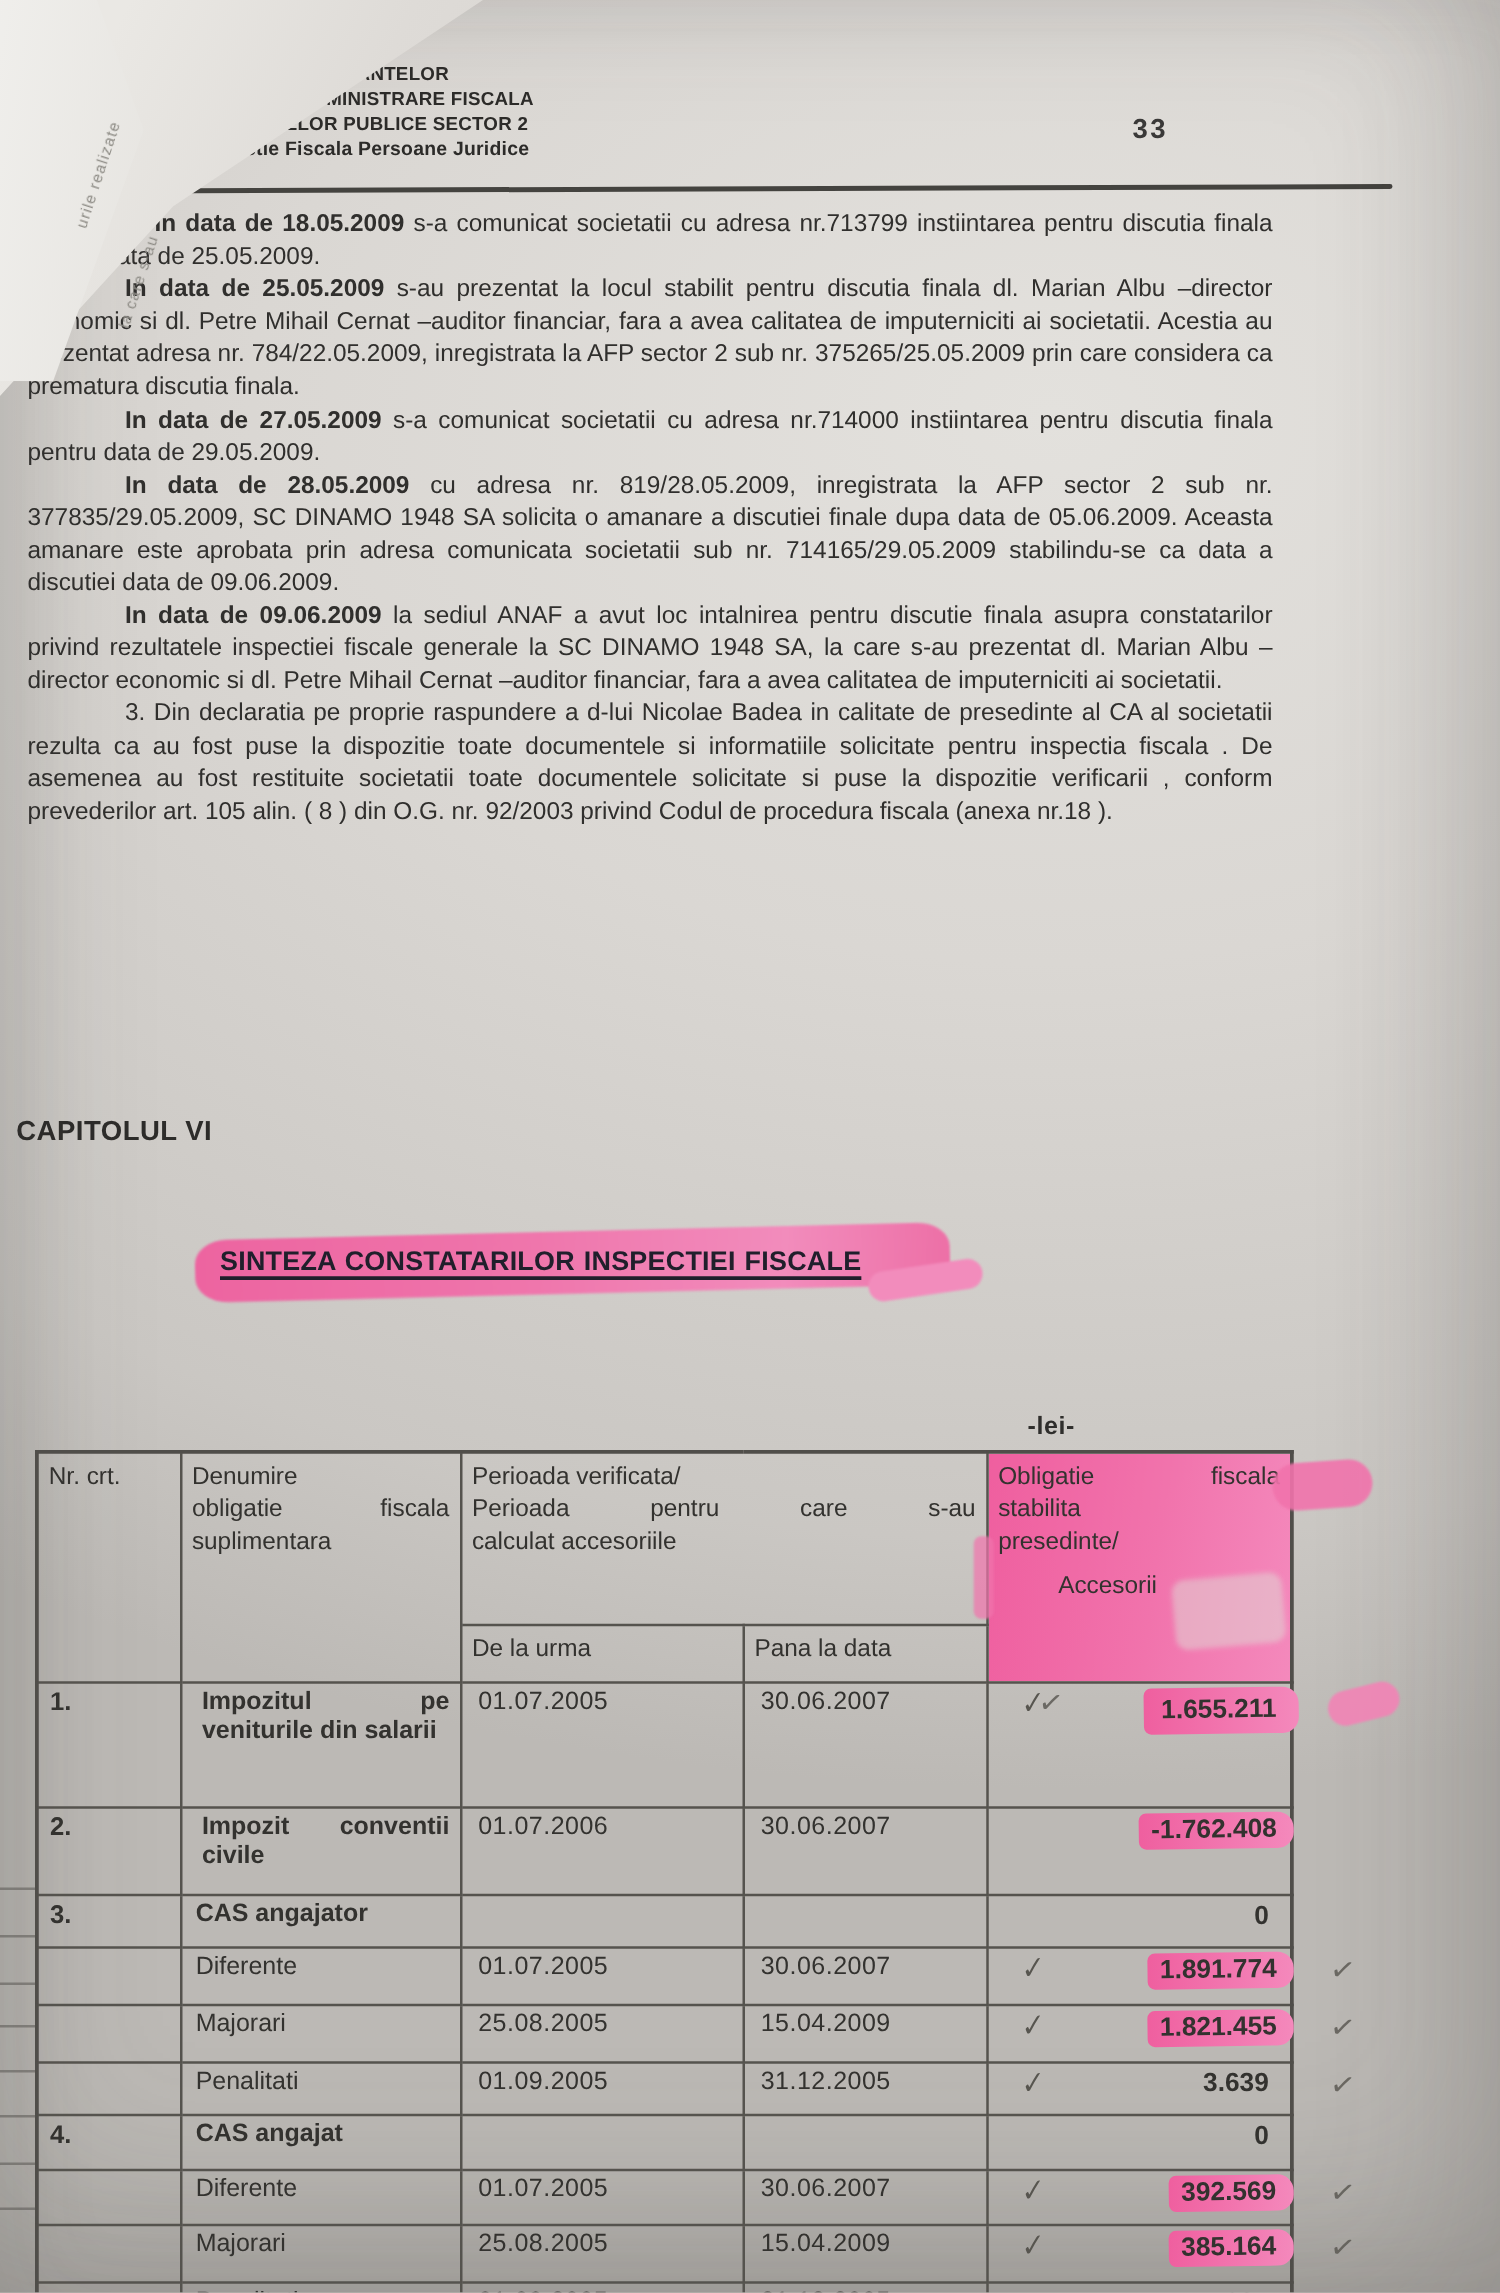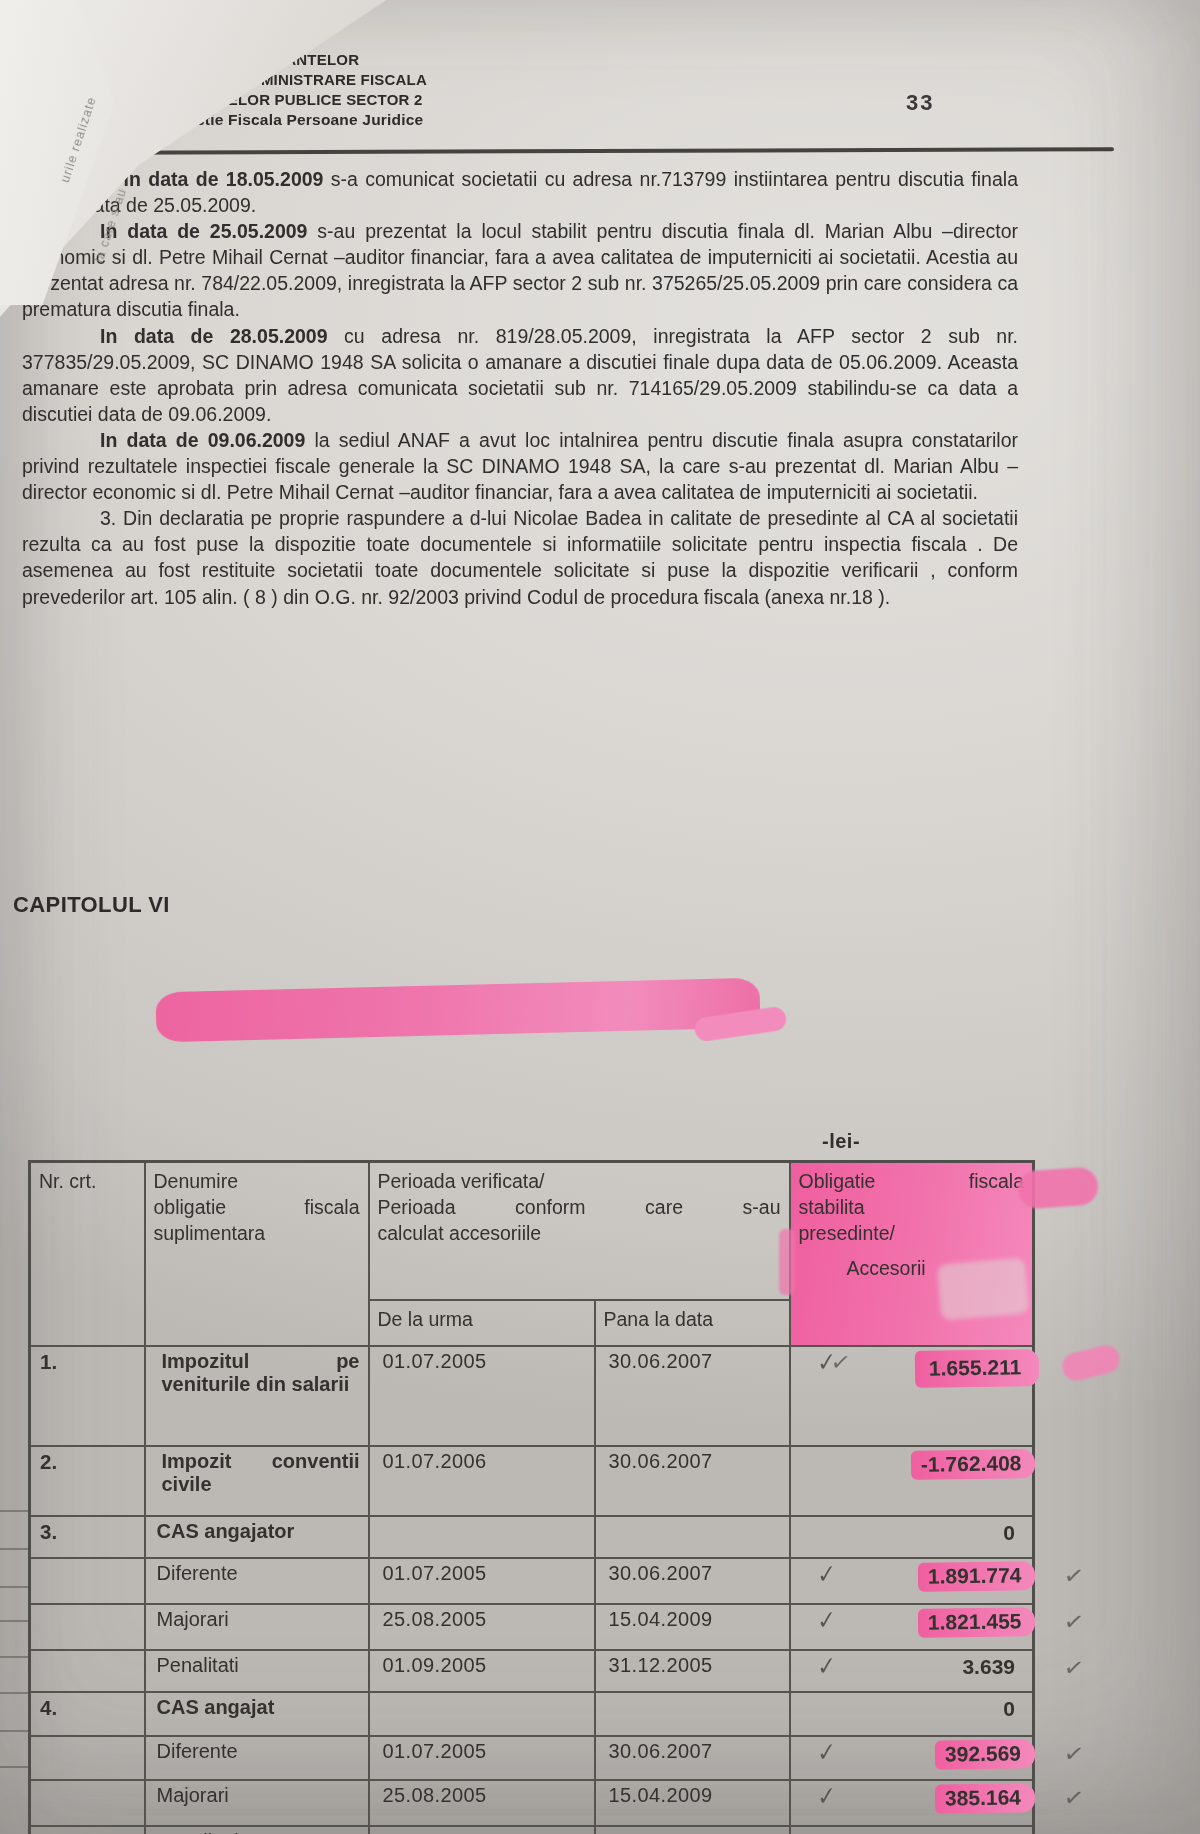--- a/index.html
+++ b/index.html
@@ -103,28 +103,30 @@
     <span class="l2">ATIONALA DE ADMINISTRARE FISCALA</span>
     <span class="l3">RATIA FINANTELOR PUBLICE SECTOR 2</span>
     <span class="l4">tea de Inspectie Fiscala Persoane Juridice</span>
   </div>
   <div class="page-number">33</div>
   <div class="header-rule"></div>
 
   <div class="bodytext">
     <p><span class="lead">2. In data de 18.05.2009</span><span> s-a comunicat societatii cu adresa nr.713799 instiintarea pentru discutia finala pentru data de 25.05.2009.</span></p>
     <p><span class="lead">In data de 25.05.2009</span><span> s-au prezentat la locul stabilit pentru discutia finala dl. Marian Albu –director economic si dl. Petre Mihail Cernat –auditor financiar, fara a avea calitatea de imputerniciti ai societatii. Acestia au prezentat adresa nr. 784/22.05.2009, inregistrata la AFP sector 2 sub nr. 375265/25.05.2009 prin care considera ca prematura discutia finala.</span></p>
+    <p><span class="lead">In data de 27.05.2009</span><span> s-a comunicat societatii cu adresa nr.714000 instiintarea pentru discutia finala pentru data de 29.05.2009.</span></p>
     <p><span class="lead">In data de 28.05.2009</span><span> cu adresa nr. 819/28.05.2009, inregistrata la AFP sector 2 sub nr. 377835/29.05.2009, SC DINAMO 1948 SA solicita o amanare a discutiei finale dupa data de 05.06.2009. Aceasta amanare este aprobata prin adresa comunicata societatii sub nr. 714165/29.05.2009 stabilindu-se ca data a discutiei data de 09.06.2009.</span></p>
     <p><span class="lead">In data de 09.06.2009</span><span> la sediul ANAF a avut loc intalnirea pentru discutie finala asupra constatarilor privind rezultatele inspectiei fiscale generale la SC DINAMO 1948 SA, la care s-au prezentat dl. Marian Albu –director economic si dl. Petre Mihail Cernat –auditor financiar, fara a avea calitatea de imputerniciti ai societatii.</span></p>
     <p><span class="lead"></span><span>3. Din declaratia pe proprie raspundere a d-lui Nicolae Badea in calitate de presedinte al CA al societatii rezulta ca au fost puse la dispozitie toate documentele si informatiile solicitate pentru inspectia fiscala . De asemenea au fost restituite societatii toate documentele solicitate si puse la dispozitie verificarii , conform prevederilor art. 105 alin. ( 8 ) din O.G. nr. 92/2003 privind Codul de procedura fiscala (anexa nr.18 ).</span></p>
   </div>
 
   <div class="chapter">CAPITOLUL VI</div>
 
   <div class="title-swash"></div>
+  <div class="section-title">SINTEZA CONSTATARILOR INSPECTIEI FISCALE</div>
 
   <div class="currency-label">-lei-</div>
 
   <table class="fisc">
     <colgroup>
       <col style="width:115px">
         <col style="width:224px">
         <col style="width:226px">
         <col style="width:195px">
         <col style="width:244px">
@@ -132,21 +134,21 @@
     <thead>
       <tr>
         <th class="hrow1" rowspan="2">Nr. crt.</th>
         <th class="hrow1" rowspan="2">
           <span class="jl">Denumire</span>
           <span class="jl st">obligatie fiscala</span>
           <span class="jl">suplimentara</span>
         </th>
         <th class="hrow1" colspan="2">
           <span class="jl">Perioada verificata/</span>
-          <span class="jl st">Perioada conform care s-au</span>
+          <span class="jl st">Perioada pentru care s-au</span>
           <span class="jl">calculat accesoriile</span>
         </th>
         <th class="hrow1 pinkhead" rowspan="2">
           <span class="jl st">Obligatie fiscala</span>
           <span class="jl">stabilita</span>
           <span class="jl">presedinte/</span>
           <span class="jl" style="margin-top:9px;margin-left:48px;">Accesorii</span>
           <i class="notch"></i>
         </th>
       </tr>

